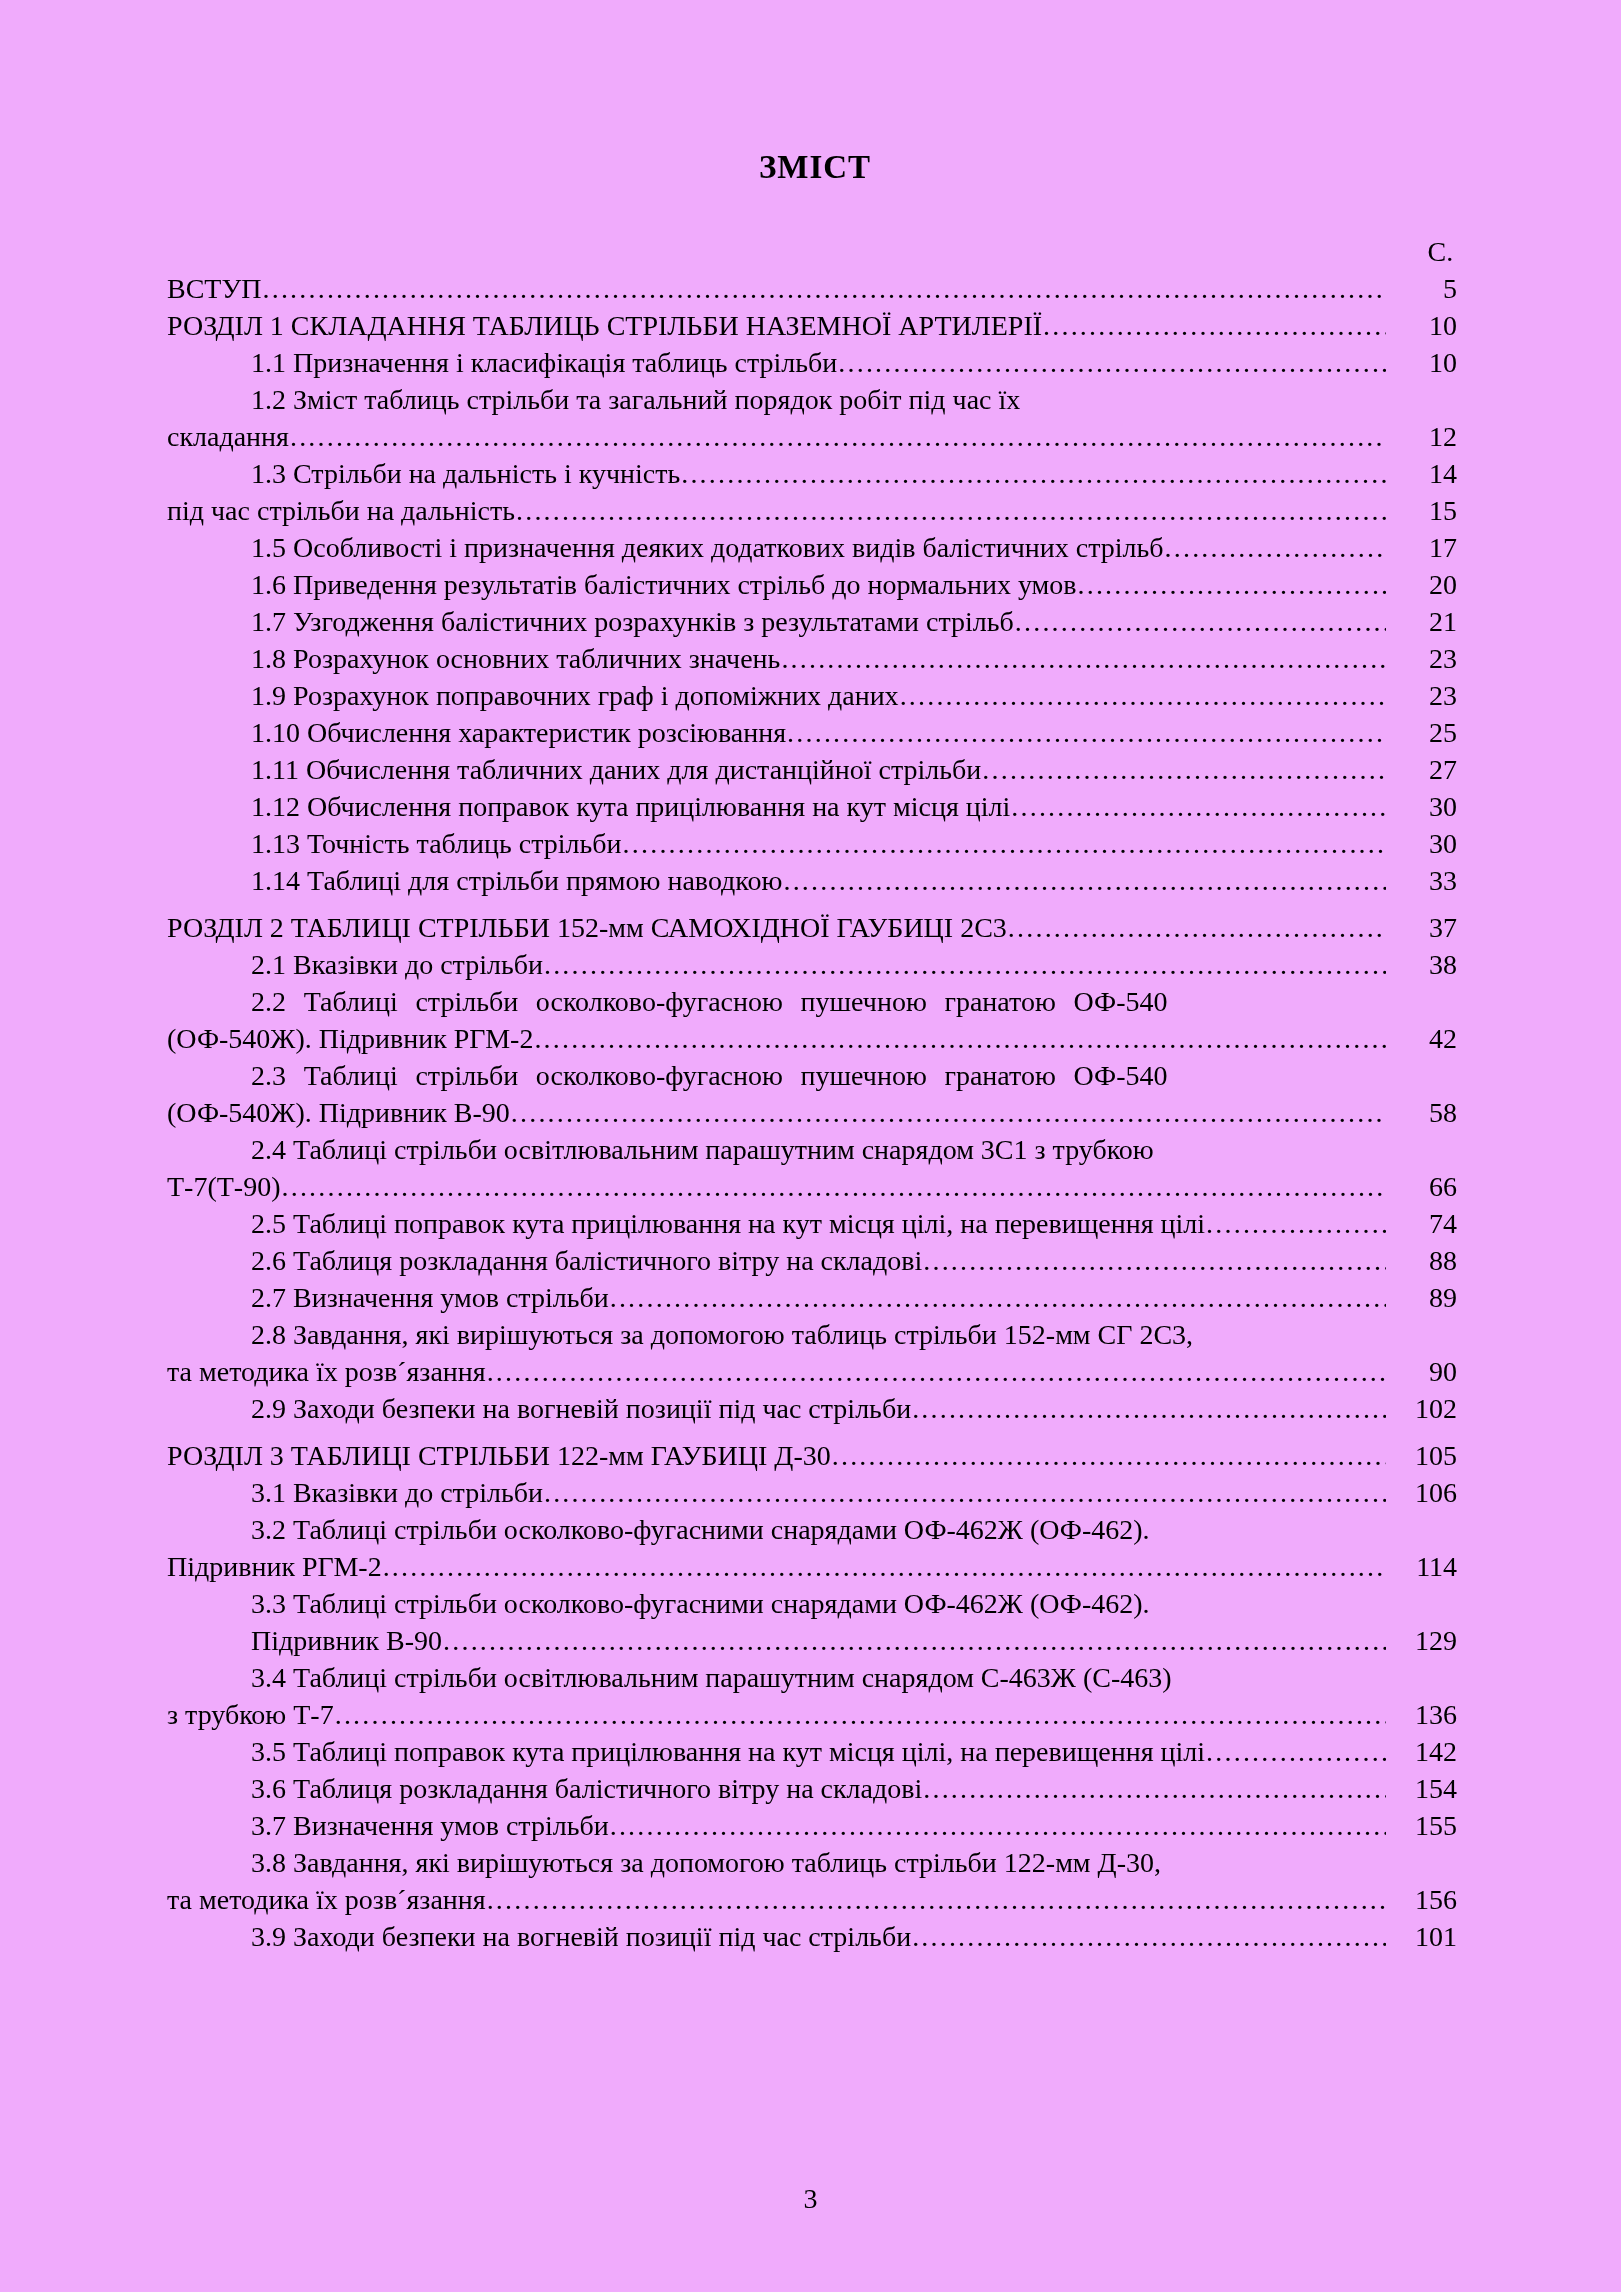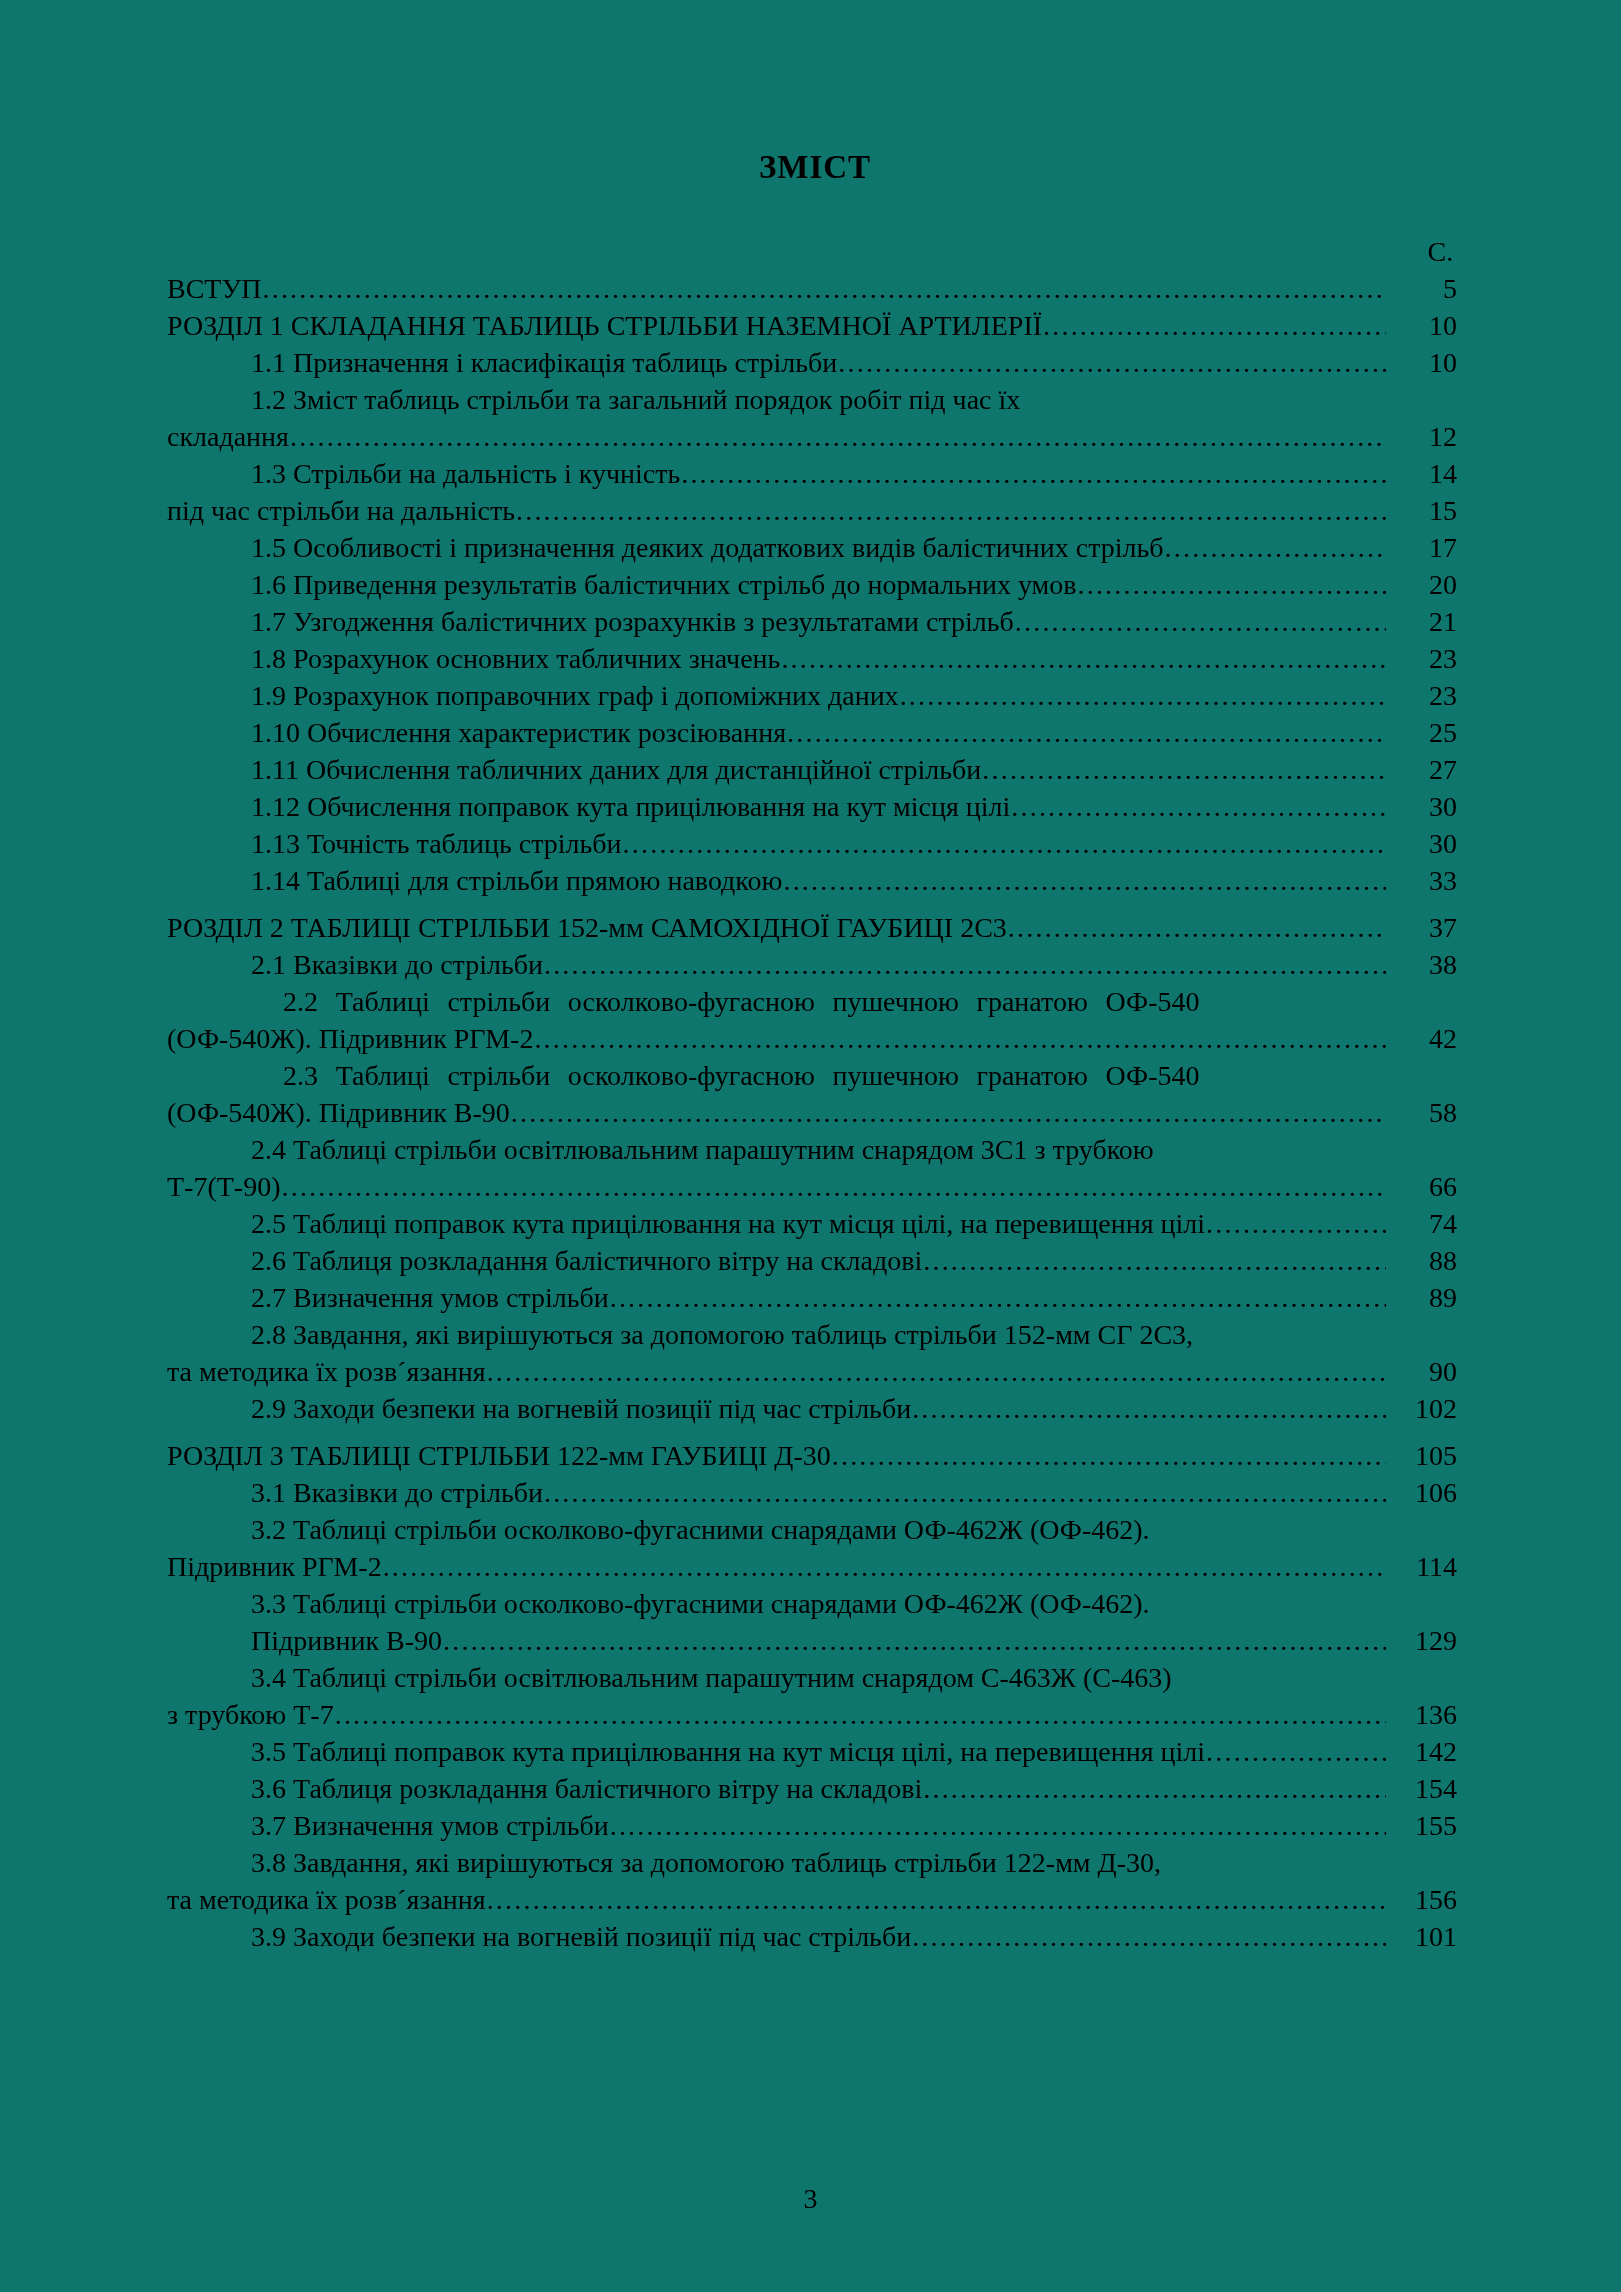--- a/index.html
+++ b/index.html
@@ -1,21 +1,21 @@
 <!DOCTYPE html>
 <html><head>
 <meta charset="utf-8">
 <style>
   html, body { margin: 0; padding: 0; background: #e8e8e8; }
   .page {
     position: relative;
     width: 1621px;
     height: 2293px;
     margin: 0 auto;
-    background: #0f766e;
+    background: #f0abfc;
     color: #000000;
     font-family: "Liberation Serif", "DejaVu Serif", serif;
     overflow: hidden;
   }
   .content {
     position: absolute;
     left: 167px;
     top: 147px;
     width: 1296px;
   }
@@ -36,21 +36,21 @@
   .toc { width: 100%; }
   .line {
     display: flex;
     align-items: baseline;
     font-size: 28px;
     line-height: 37px;
     white-space: nowrap;
   }
   .line.indent { padding-left: 84px; justify-content: space-between; }
   .line.gap { margin-top: 10px; }
-  .line.wide .text { word-spacing: 0.38em; margin-left: 32px; }
+  .line.wide .text { word-spacing: 0.38em; }
   .text { flex: 0 0 auto; }
   .leader {
     flex: 1 1 auto;
     overflow: hidden;
     white-space: nowrap;
     margin: 0 13.7px 0 1px;
     min-width: 0;
   }
   .leader::after {
     content: "..........................................................................................................................................................................................................................................";

